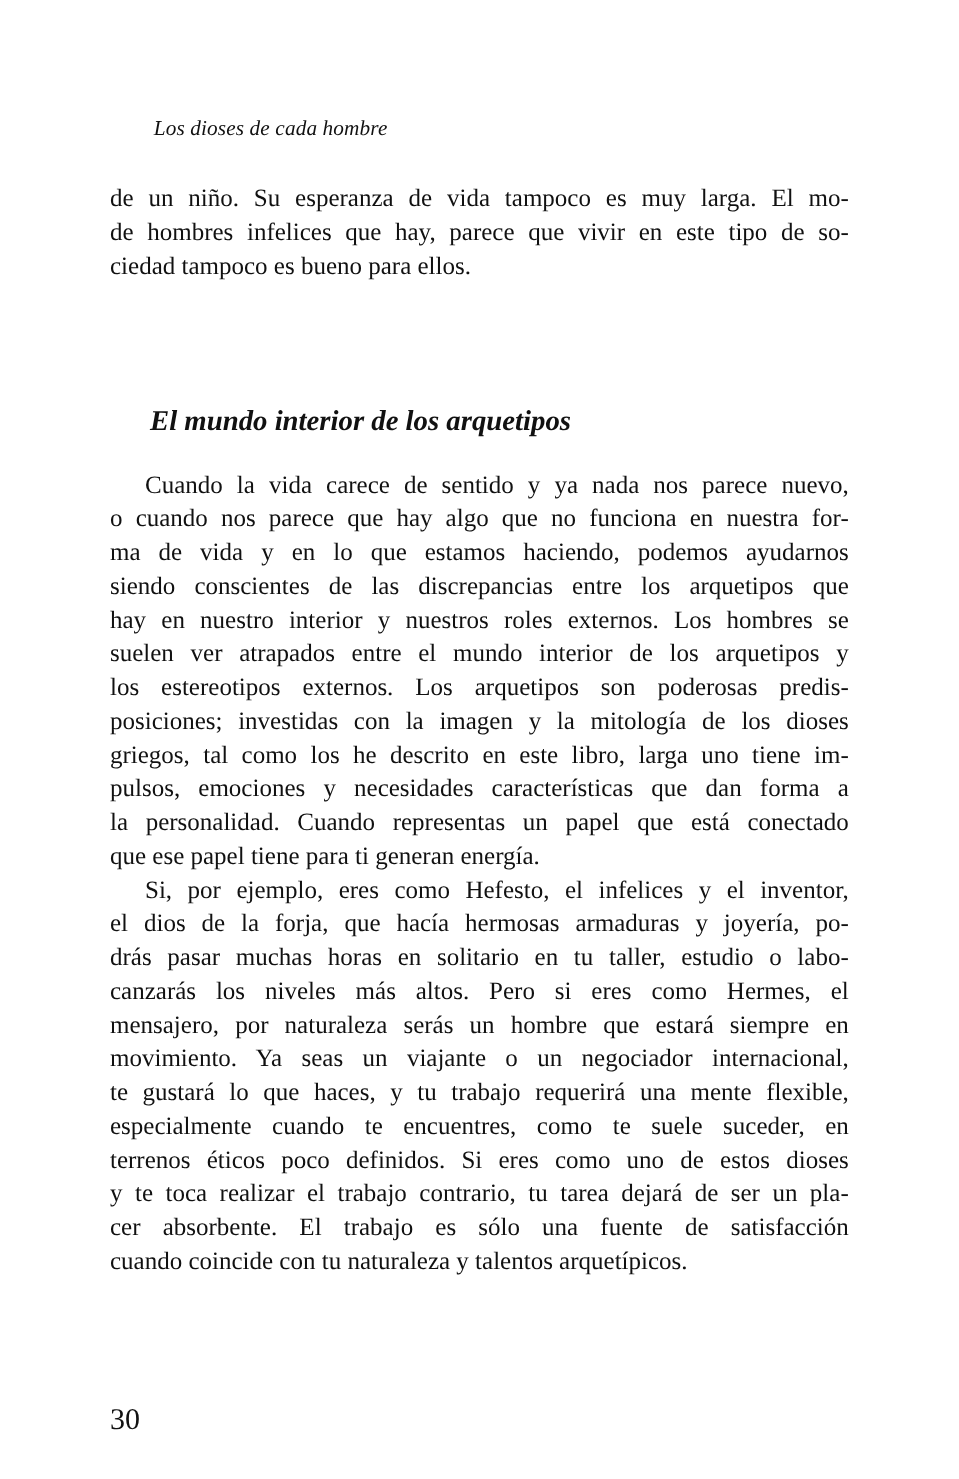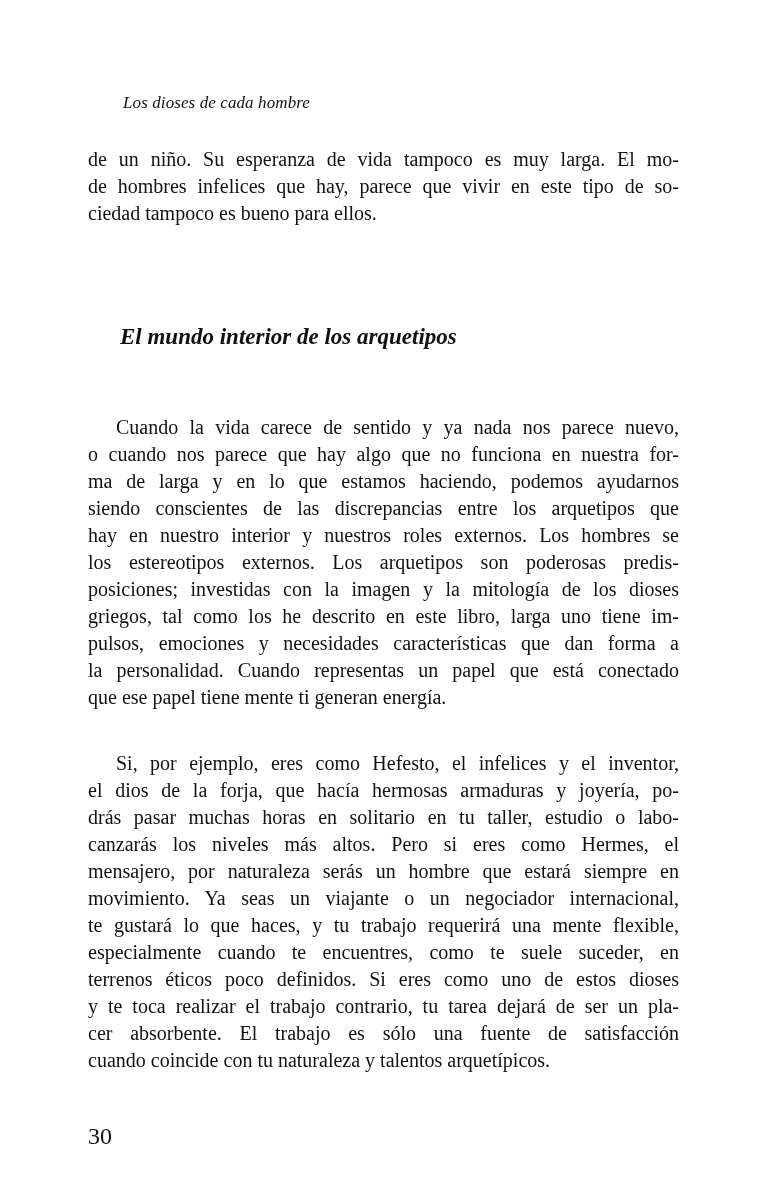--- a/index.html
+++ b/index.html
@@ -37,21 +37,20 @@
       line-height: 27px;
       white-space: nowrap;
       text-align: justify;
       text-align-last: justify;
     }
     .line.last {
       text-align-last: left;
     }
     .line.indent {
       text-indent: 28px;
-      margin-top: 39px;
     }
     .block-1 { top: 146px; }
     .section-heading {
       position: absolute;
       left: 88px;
       top: 322px;
       font-size: 23px;
       font-weight: bold;
       font-style: italic;
       line-height: 30px;
@@ -76,29 +75,30 @@
   <span class="line">de hombres infelices que hay, parece que vivir en este tipo de so-</span>
   <span class="line last">ciedad tampoco es bueno para ellos.</span>
 </div>
 
 <div class="section-heading">El mundo interior de los arquetipos</div>
 
 <div class="text-block block-2">
   <div>
     <span class="line indent">Cuando la vida carece de sentido y ya nada nos parece nuevo,</span>
     <span class="line">o cuando nos parece que hay algo que no funciona en nuestra for-</span>
-    <span class="line">ma de larga y en lo que estamos haciendo, podemos ayudarnos</span>
+    <span class="line">ma de vida y en lo que estamos haciendo, podemos ayudarnos</span>
     <span class="line">siendo conscientes de las discrepancias entre los arquetipos que</span>
     <span class="line">hay en nuestro interior y nuestros roles externos. Los hombres se</span>
+    <span class="line">suelen ver atrapados entre el mundo interior de los arquetipos y</span>
     <span class="line">los estereotipos externos. Los arquetipos son poderosas predis-</span>
     <span class="line">posiciones; investidas con la imagen y la mitología de los dioses</span>
     <span class="line">griegos, tal como los he descrito en este libro, larga uno tiene im-</span>
     <span class="line">pulsos, emociones y necesidades características que dan forma a</span>
     <span class="line">la personalidad. Cuando representas un papel que está conectado</span>
-    <span class="line last">que ese papel tiene mente ti generan energía.</span>
+    <span class="line last">que ese papel tiene para ti generan energía.</span>
   </div>
   <div>
     <span class="line indent">Si, por ejemplo, eres como Hefesto, el infelices y el inventor,</span>
     <span class="line">el dios de la forja, que hacía hermosas armaduras y joyería, po-</span>
     <span class="line">drás pasar muchas horas en solitario en tu taller, estudio o labo-</span>
     <span class="line">canzarás los niveles más altos. Pero si eres como Hermes, el</span>
     <span class="line">mensajero, por naturaleza serás un hombre que estará siempre en</span>
     <span class="line">movimiento. Ya seas un viajante o un negociador internacional,</span>
     <span class="line">te gustará lo que haces, y tu trabajo requerirá una mente flexible,</span>
     <span class="line">especialmente cuando te encuentres, como te suele suceder, en</span>

